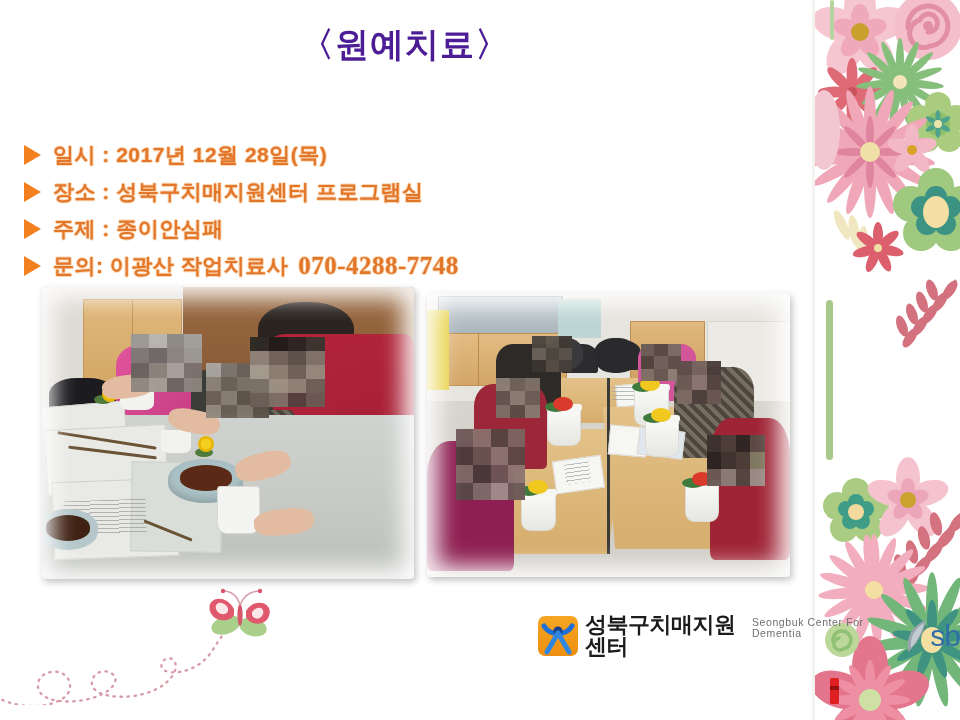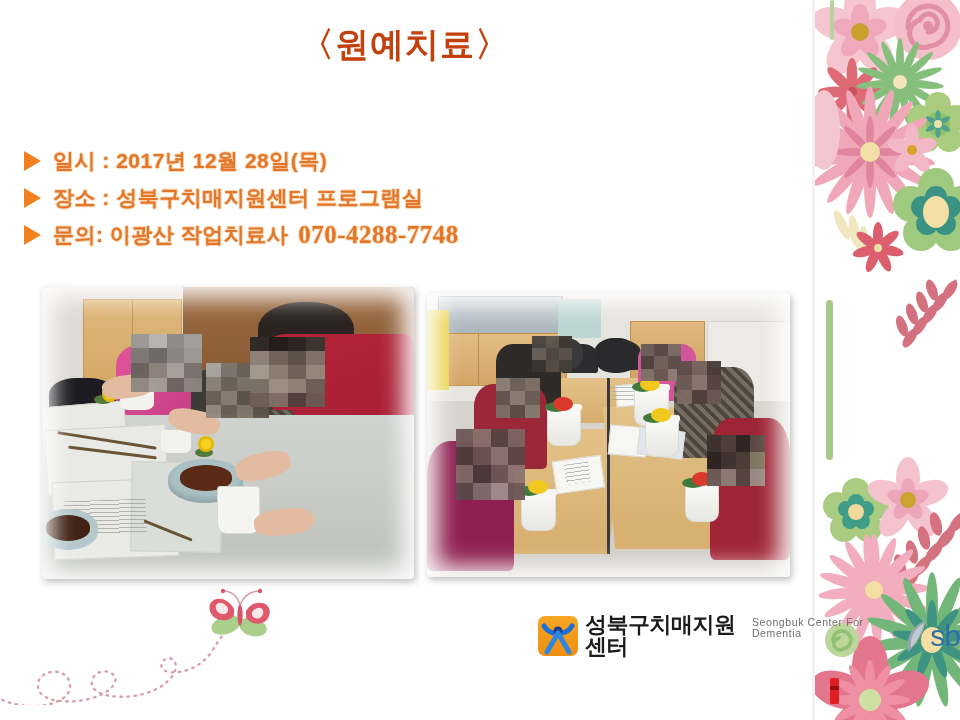--- a/index.html
+++ b/index.html
@@ -32,31 +32,31 @@
     font-weight: bold;
     color: #0a0a0a;
     letter-spacing: 1px;
     line-height: 1.18;
     white-space: nowrap;
   }
   .title-line2 {
     font-family: "Liberation Sans", sans-serif;
     font-size: 34px;
     font-weight: bold;
-    color: #c2410c;
+    color: #4c1d95;
     letter-spacing: 1px;
     line-height: 1.2;
     margin-top: 2px;
   }
 
   
   #bullets {
     position: absolute;
     left: 24px;
-    top: 142px;
+    top: 136px;
     width: 760px;
   }
   .bullet-row {
     display: flex;
     align-items: center;
     height: 37px;
     white-space: nowrap;
   }
   .bullet-tri {
     width: 0;
@@ -734,20 +734,24 @@
     <div class="bullet-row">
       <span class="bullet-tri"></span>
       <span class="bullet-text">일시 : 2017년  12월  28일(목)</span>
     </div>
 
     <div class="bullet-row">
       <span class="bullet-tri"></span>
       <span class="bullet-text">장소 : 성북구치매지원센터  프로그램실</span>
     </div>
 
+    <div class="bullet-row">
+      <span class="bullet-tri"></span>
+      <span class="bullet-text">주제 : 종이안심패</span>
+    </div>
 
     <div class="bullet-row">
       <span class="bullet-tri"></span>
       <span class="bullet-text">문의: 이광산 작업치료사</span>
       <span class="bullet-phone">070-4288-7748</span>
     </div>
 
   </div>
 
   <div class="photo" id="photo-1">

